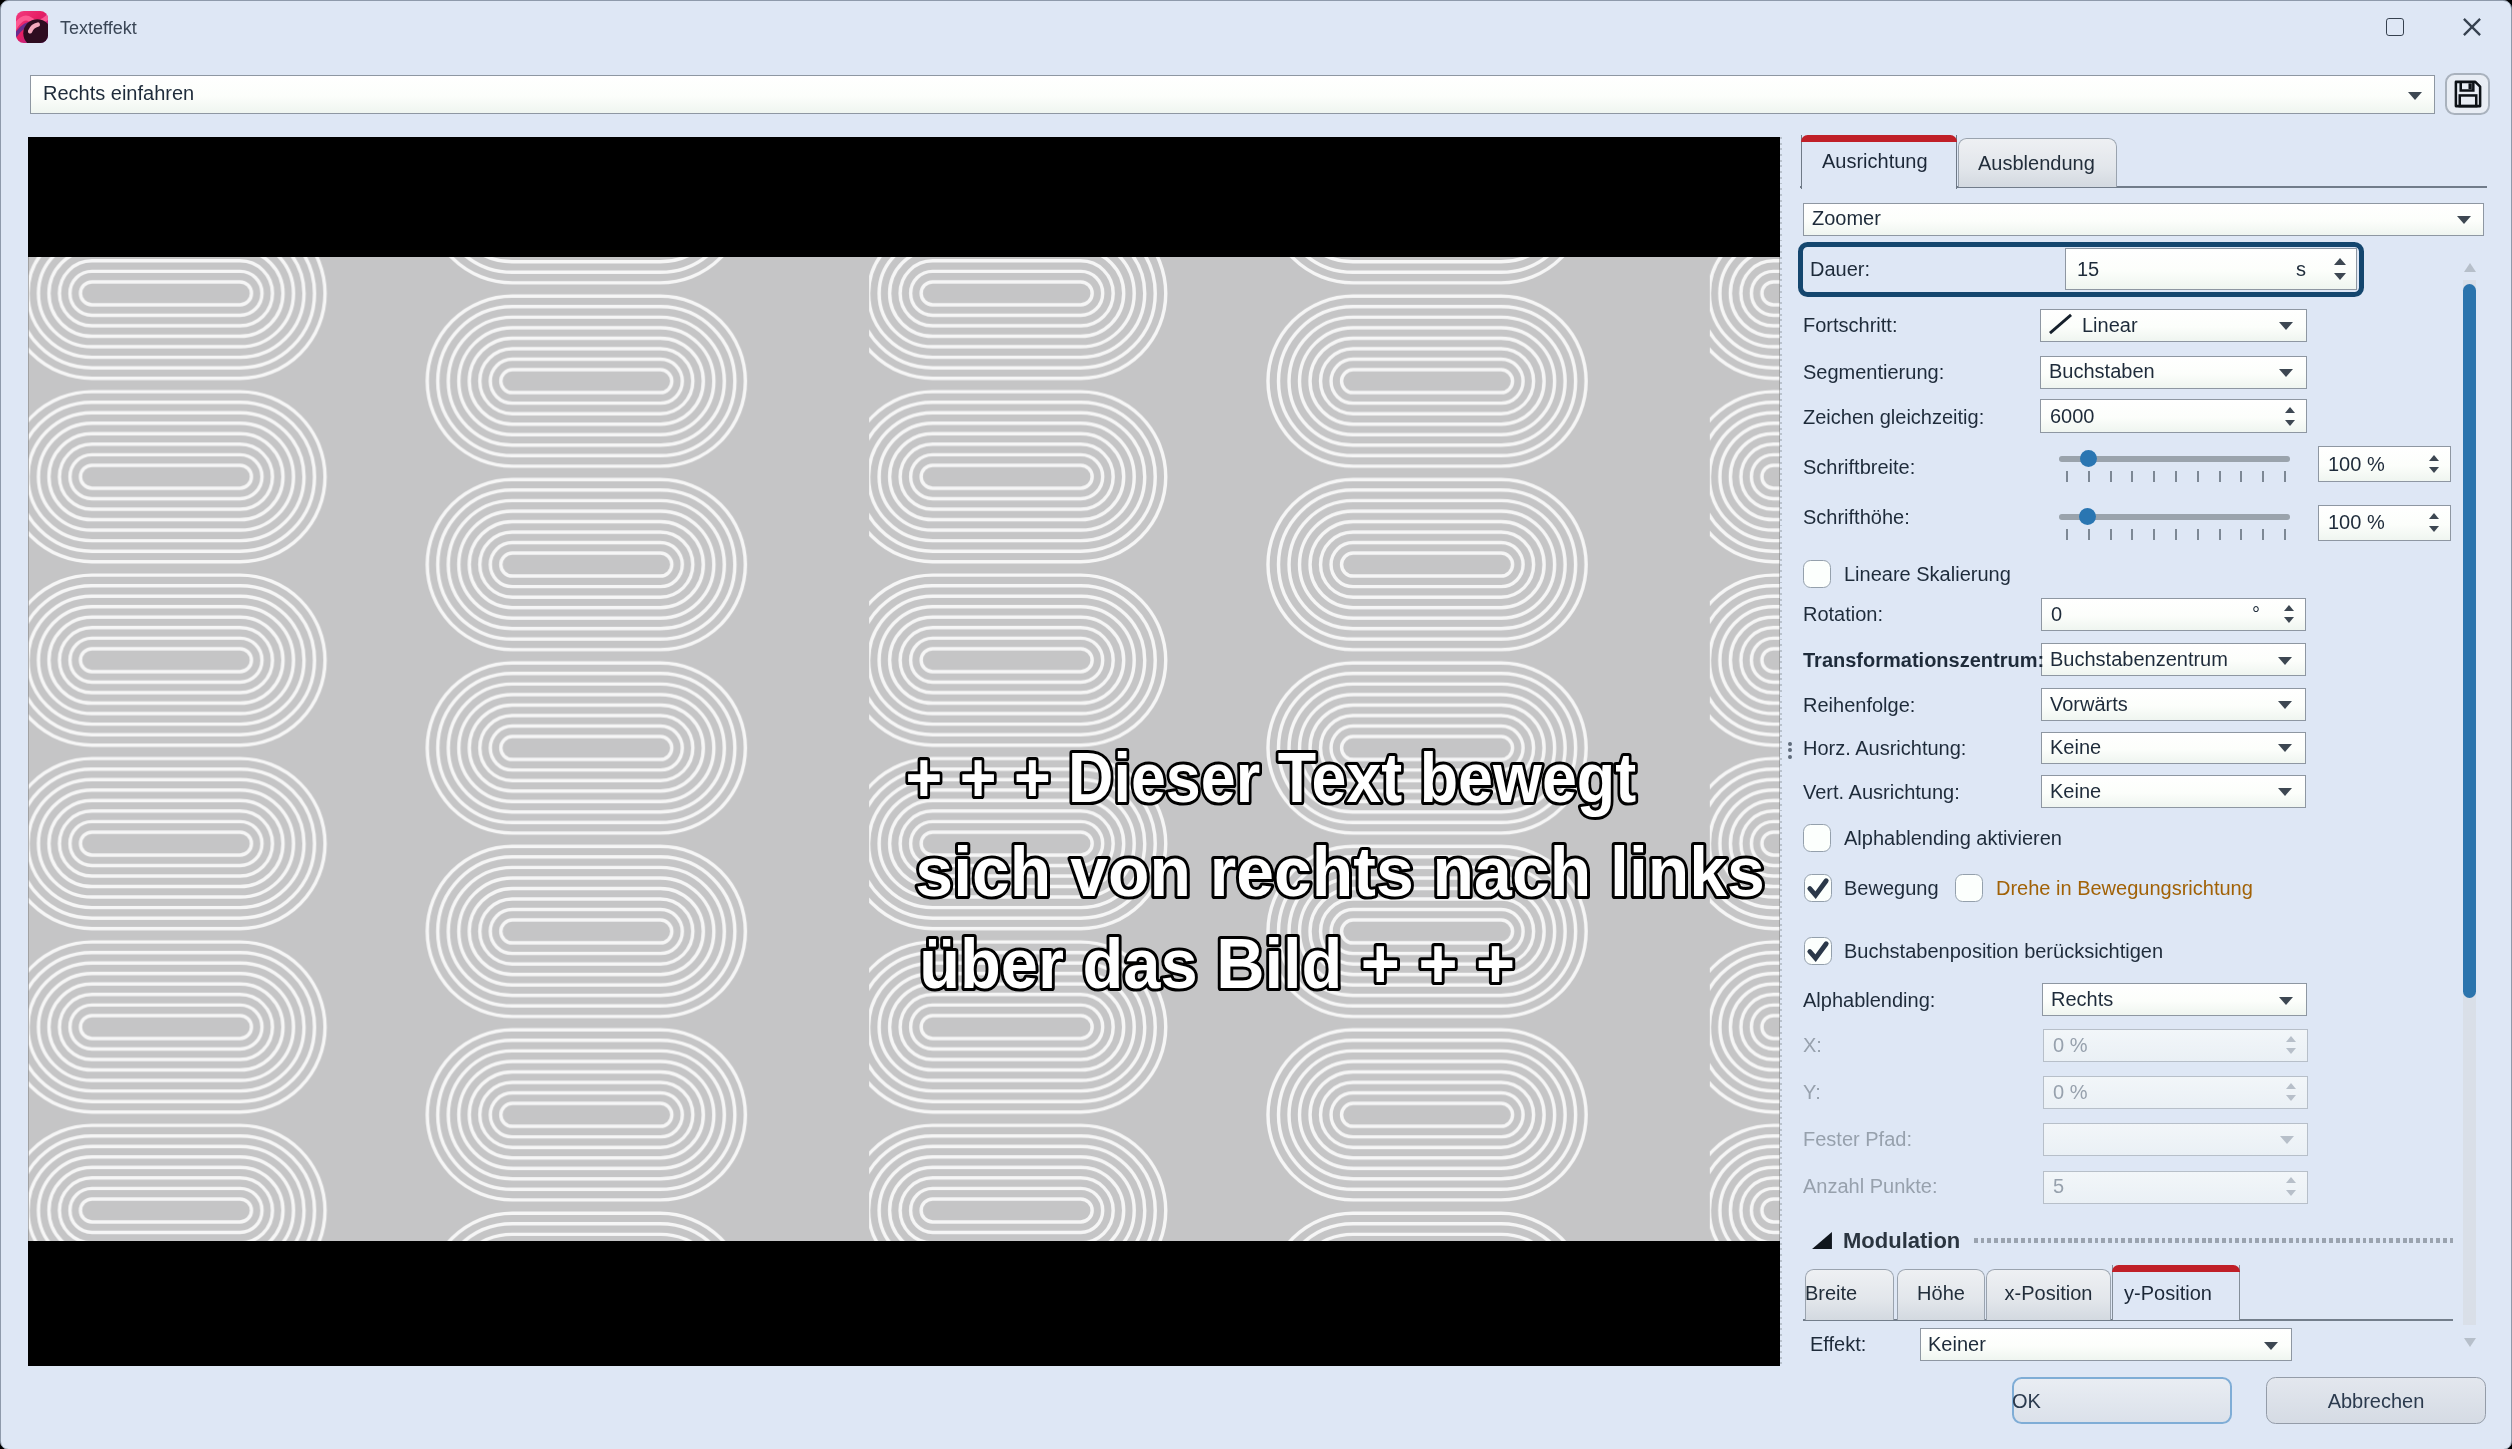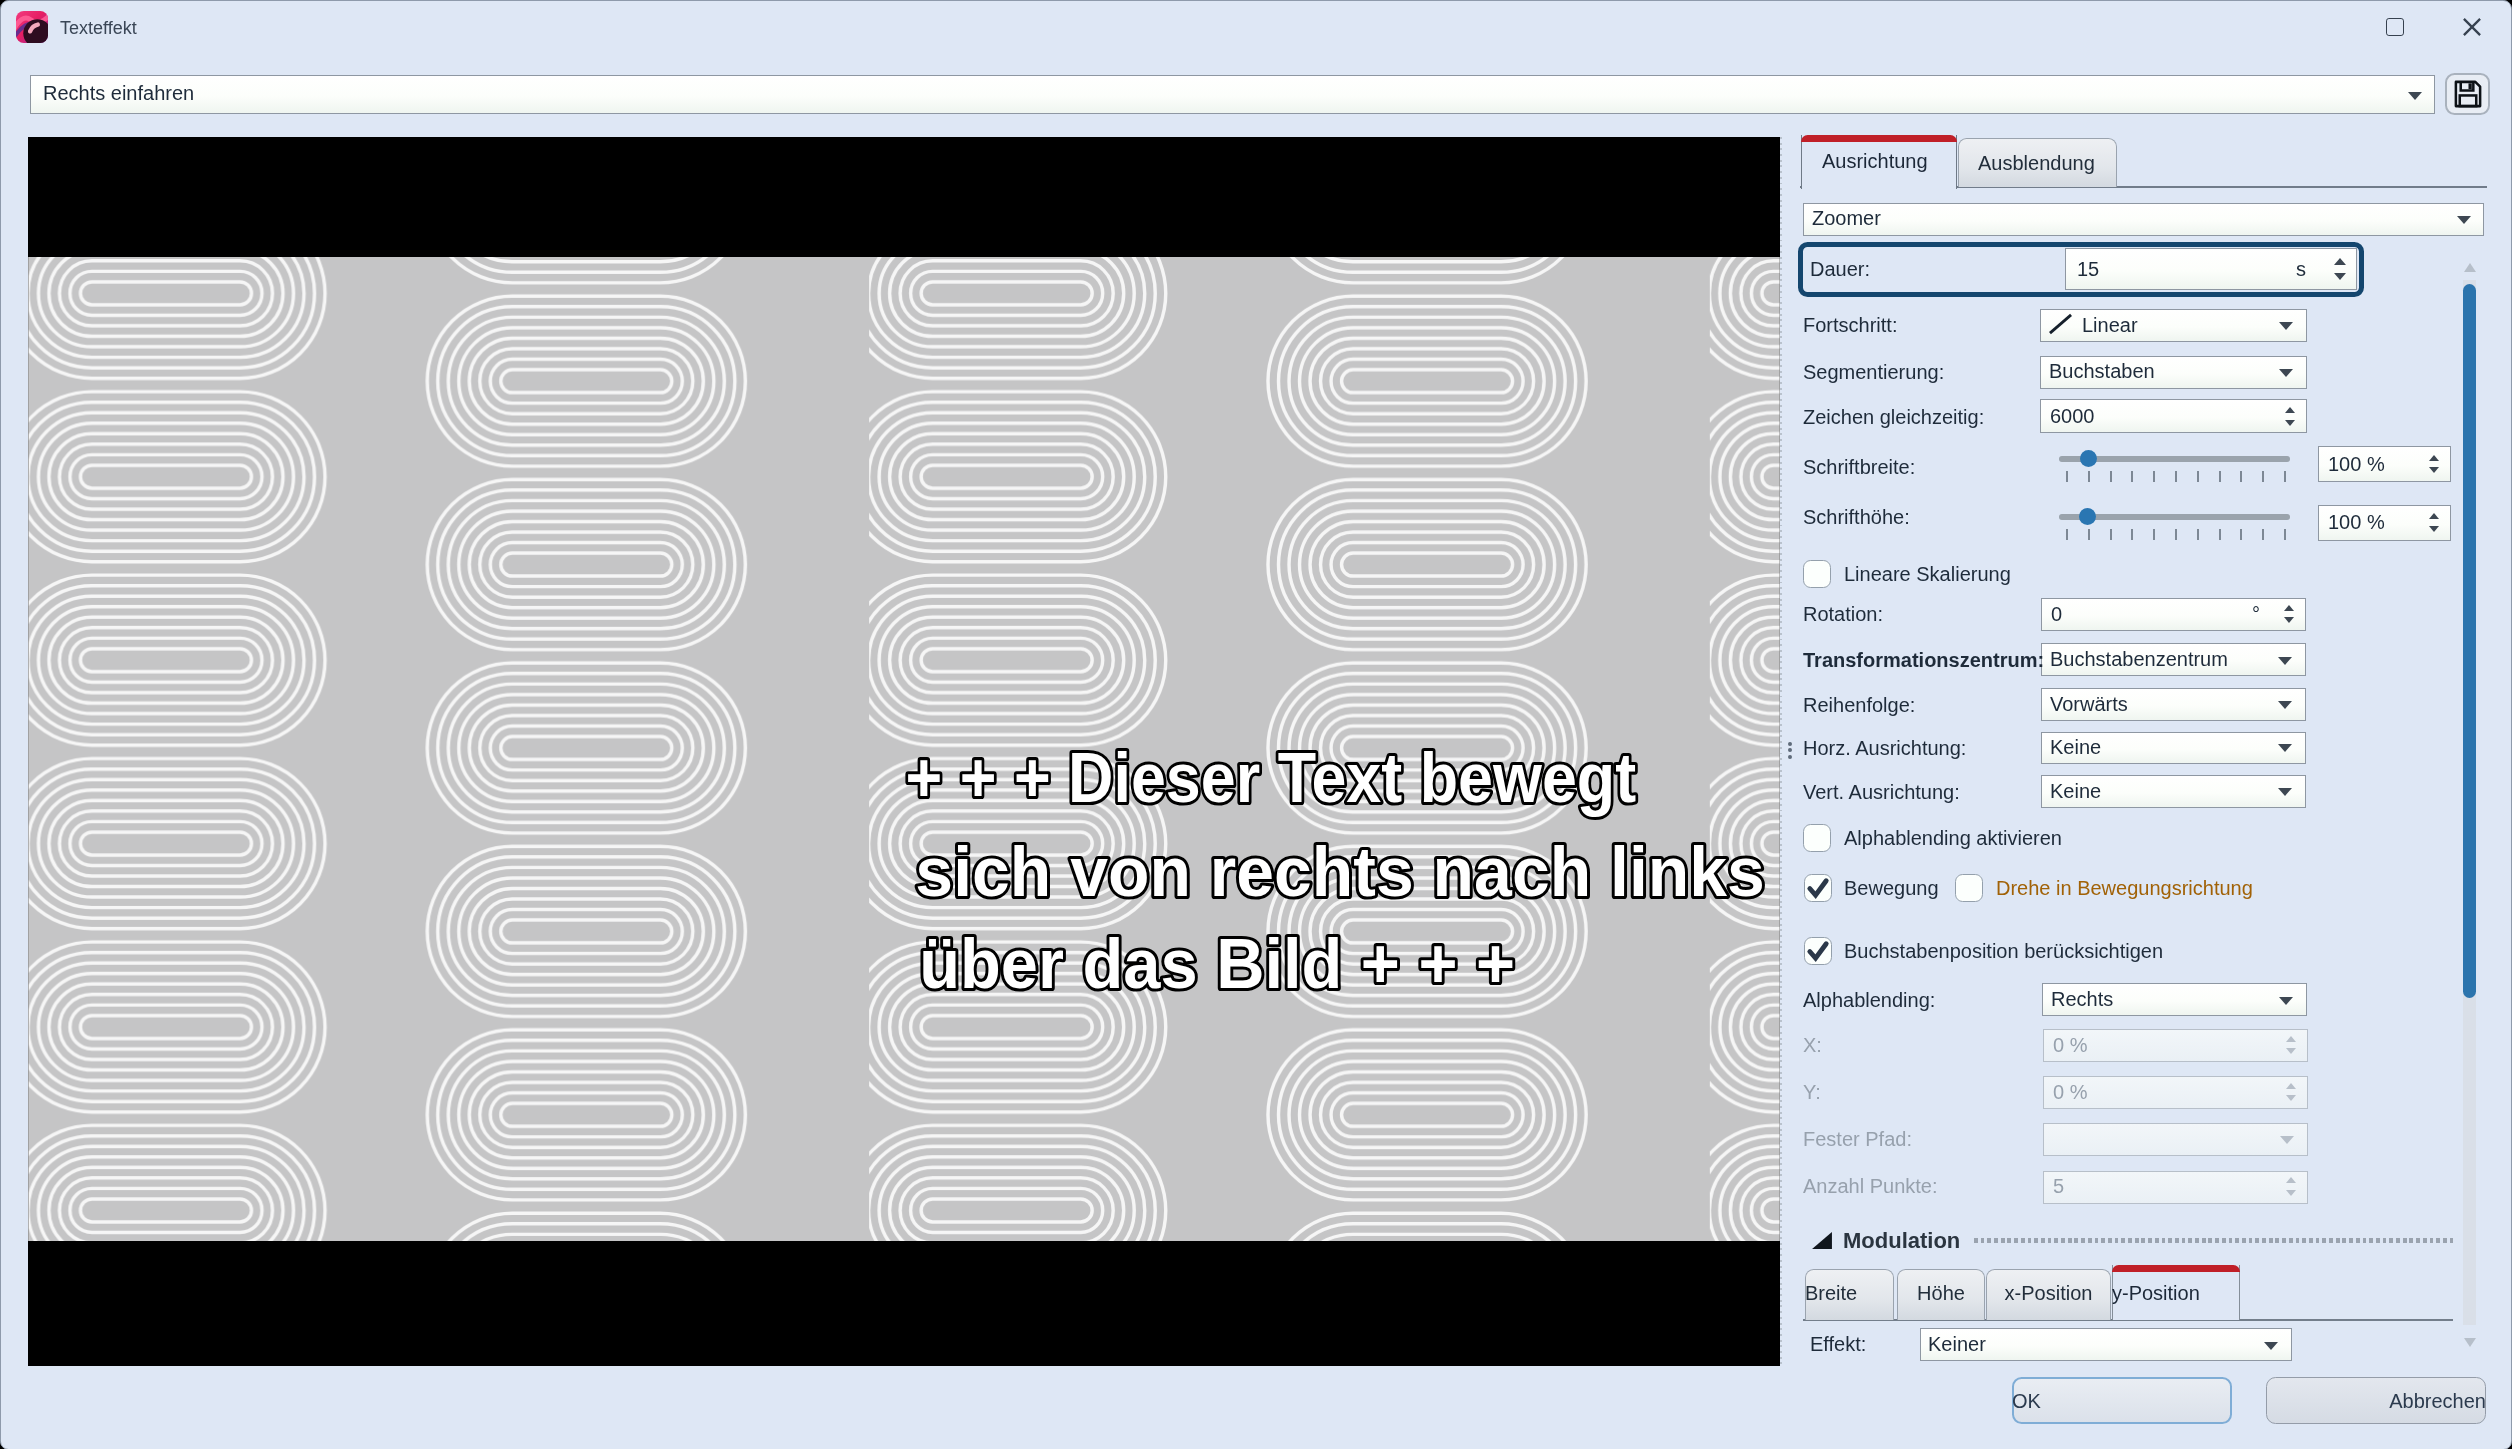--- a/index.html
+++ b/index.html
@@ -214,26 +214,26 @@
 <div style="position:absolute;left:1973px;top:1237px;width:482px;height:4.8px;background:repeating-linear-gradient(90deg,#9aa3af 0 3.8px,transparent 3.8px 6.7px)"></div>
 <div style="position:absolute;left:1802px;top:1318px;width:650px;height:1.9px;background:#737e8b"></div>
 <div style="position:absolute;left:1804px;top:1268px;width:89px;height:51px;background:linear-gradient(180deg,#eef0f3 0%,#e2e6eb 60%,#d3d9e0 100%);border:1.9px solid #9aa3ae;border-bottom:none;border-radius:8.6px 8.6px 0 0;box-sizing:border-box"></div>
 <div class="lb" style="left:1804px;top:1280px;width:69px;text-align:left;font-size:20px;color:#222e3b">Breite</div>
 <div style="position:absolute;left:1896px;top:1268px;width:88px;height:51px;background:linear-gradient(180deg,#eef0f3 0%,#e2e6eb 60%,#d3d9e0 100%);border:1.9px solid #9aa3ae;border-bottom:none;border-radius:8.6px 8.6px 0 0;box-sizing:border-box"></div>
 <div class="lb" style="left:1896px;top:1280px;width:88px;text-align:center;font-size:20px;color:#222e3b">Höhe</div>
 <div style="position:absolute;left:1985px;top:1268px;width:125px;height:51px;background:linear-gradient(180deg,#eef0f3 0%,#e2e6eb 60%,#d3d9e0 100%);border:1.9px solid #9aa3ae;border-bottom:none;border-radius:8.6px 8.6px 0 0;box-sizing:border-box"></div>
 <div class="lb" style="left:1985px;top:1280px;width:125px;text-align:center;font-size:20px;color:#222e3b">x-Position</div>
 <div style="position:absolute;left:2111px;top:1264px;width:128px;height:55px;background:#dee7f5;border-left:1.9px solid #848e99;border-right:1.9px solid #848e99;box-sizing:border-box"></div>
 <div style="position:absolute;left:2111px;top:1264px;width:128px;height:6.7px;background:#c01f28;border-radius:6.7px 6.7px 0 0"></div>
-<div class="lb" style="left:2111px;top:1280px;width:112px;font-size:20px;color:#1c2838">y-Position</div>
+<div class="lb" style="left:2111px;top:1280px;width:112px;text-align:center;font-size:20px;color:#1c2838">y-Position</div>
 <div style="position:absolute;left:1919px;top:1327px;width:372px;height:33px;background:linear-gradient(180deg,#ffffff 0%,#fcfefb 55%,#eff5f0 100%);border:1px solid #8e97a2;box-sizing:border-box"></div>
 <div class="lb" style="left:1927px;top:1331px;font-size:20px;color:#1e2b3a">Keiner</div>
 <div style="position:absolute;left:2263px;top:1341px;width:0;height:0;border-left:7.6px solid transparent;border-right:7.6px solid transparent;border-top:8.6px solid #3d4752"></div>
 <div class="lb" style="left:1809px;top:1331px;font-size:20px;color:#1e2b3a;font-weight:400">Effekt:</div>
 <div style="position:absolute;left:2011px;top:1376px;width:220px;height:47px;box-sizing:border-box;background:linear-gradient(180deg,#e9edf3,#dbe1ea);border:2.4px solid #7fadd6;border-radius:9.6px"></div>
 <div class="lb" style="left:2011px;top:1388px;width:220px;text-align:left;font-size:20px;color:#2b3a4e">OK</div>
 <div style="position:absolute;left:2265px;top:1376px;width:220px;height:47px;box-sizing:border-box;background:linear-gradient(180deg,#e3e7ee,#d5dbe4);border:1.9px solid #949ca8;border-radius:9.6px"></div>
-<div class="lb" style="left:2265px;top:1388px;width:220px;text-align:right;font-size:20px;color:#2b3a4e">Abbrechen</div>
+<div class="lb" style="left:2265px;top:1388px;width:220px;text-align:center;font-size:20px;color:#2b3a4e">Abbrechen</div>
 <div style="position:absolute;left:2463px;top:262px;width:0;height:0;border-left:6.7px solid transparent;border-right:6.7px solid transparent;border-bottom:9.6px solid #b6bfca"></div>
 <div style="position:absolute;left:2462px;top:279px;width:13.4px;height:1045px;background:#d9dfe8"></div>
 <div style="position:absolute;left:2462px;top:283px;width:13.4px;height:714px;background:#2b74ad;border-radius:6.7px"></div>
 <div style="position:absolute;left:2463px;top:1337px;width:0;height:0;border-left:6.7px solid transparent;border-right:6.7px solid transparent;border-top:9.6px solid #b6bfca"></div>
 </div>
 
 </body></html>

